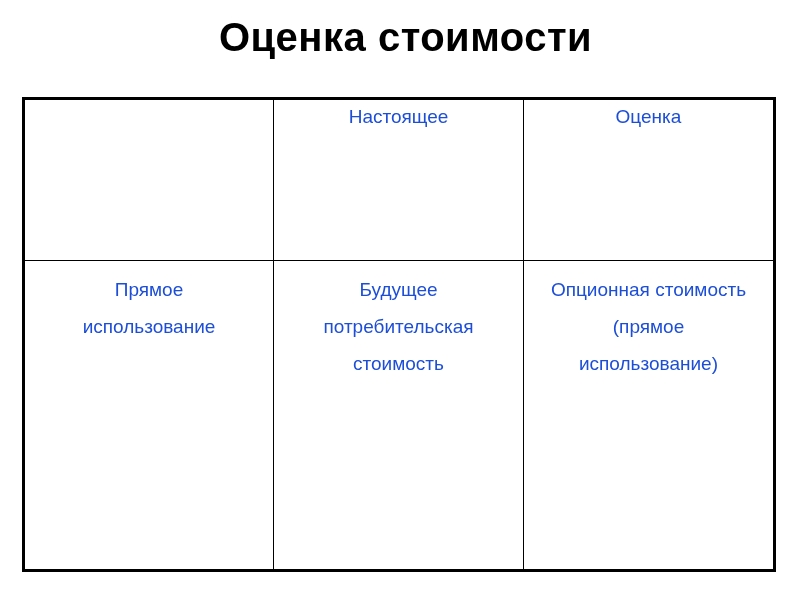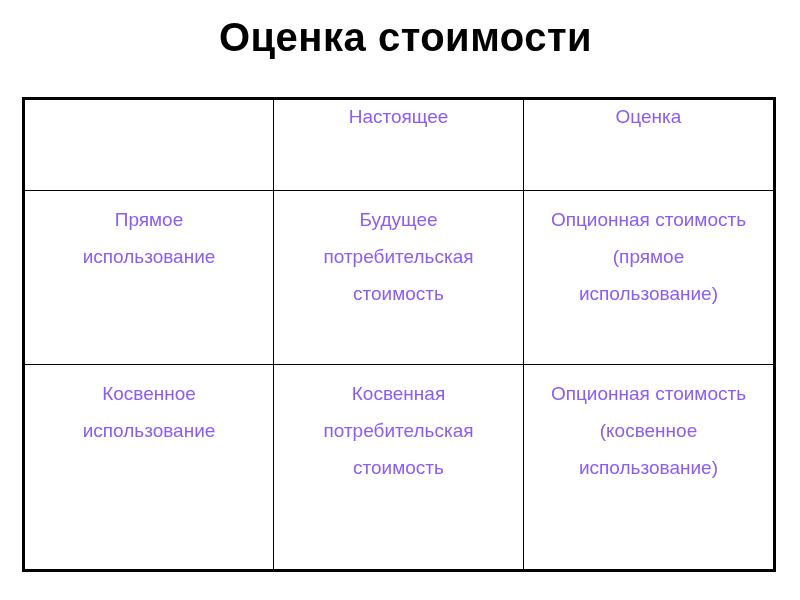--- a/index.html
+++ b/index.html
@@ -38,21 +38,21 @@
       table-layout: fixed;
     }
     table.grid td {
       border: 1px solid #000000;
       vertical-align: top;
       text-align: center;
       font-family: "Liberation Sans", sans-serif;
       font-size: 19px;
       line-height: 25px;
       padding: 4px 6px 0 6px;
-      color: #8b5cf6;
+      color: #1d4ed8;
     }
     col.c1 { width: 250px; }
     col.c2 { width: 250px; }
     col.c3 { width: 251px; }
     tr.r0 { height: 61px; }
     tr.r1 { height: 109px; }
     tr.r2 { height: 137px; }
     tr.r3 { height: 168px; }
     .cell-line { display: block; margin-top: 12px; }
   </style>
@@ -82,30 +82,14 @@
       <span class="cell-line">Будущее</span>
       <span class="cell-line">потребительская</span>
       <span class="cell-line">стоимость</span>
     </td>
     <td>
       <span class="cell-line">Опционная стоимость</span>
       <span class="cell-line">(прямое</span>
       <span class="cell-line">использование)</span>
     </td>
   </tr>
-  <tr class="r2">
-    <td>
-      <span class="cell-line">Косвенное</span>
-      <span class="cell-line">использование</span>
-    </td>
-    <td>
-      <span class="cell-line">Косвенная</span>
-      <span class="cell-line">потребительская</span>
-      <span class="cell-line">стоимость</span>
-    </td>
-    <td>
-      <span class="cell-line">Опционная стоимость</span>
-      <span class="cell-line">(косвенное</span>
-      <span class="cell-line">использование)</span>
-    </td>
-  </tr>
 </tbody>
   </table>
 
 </body></html>

